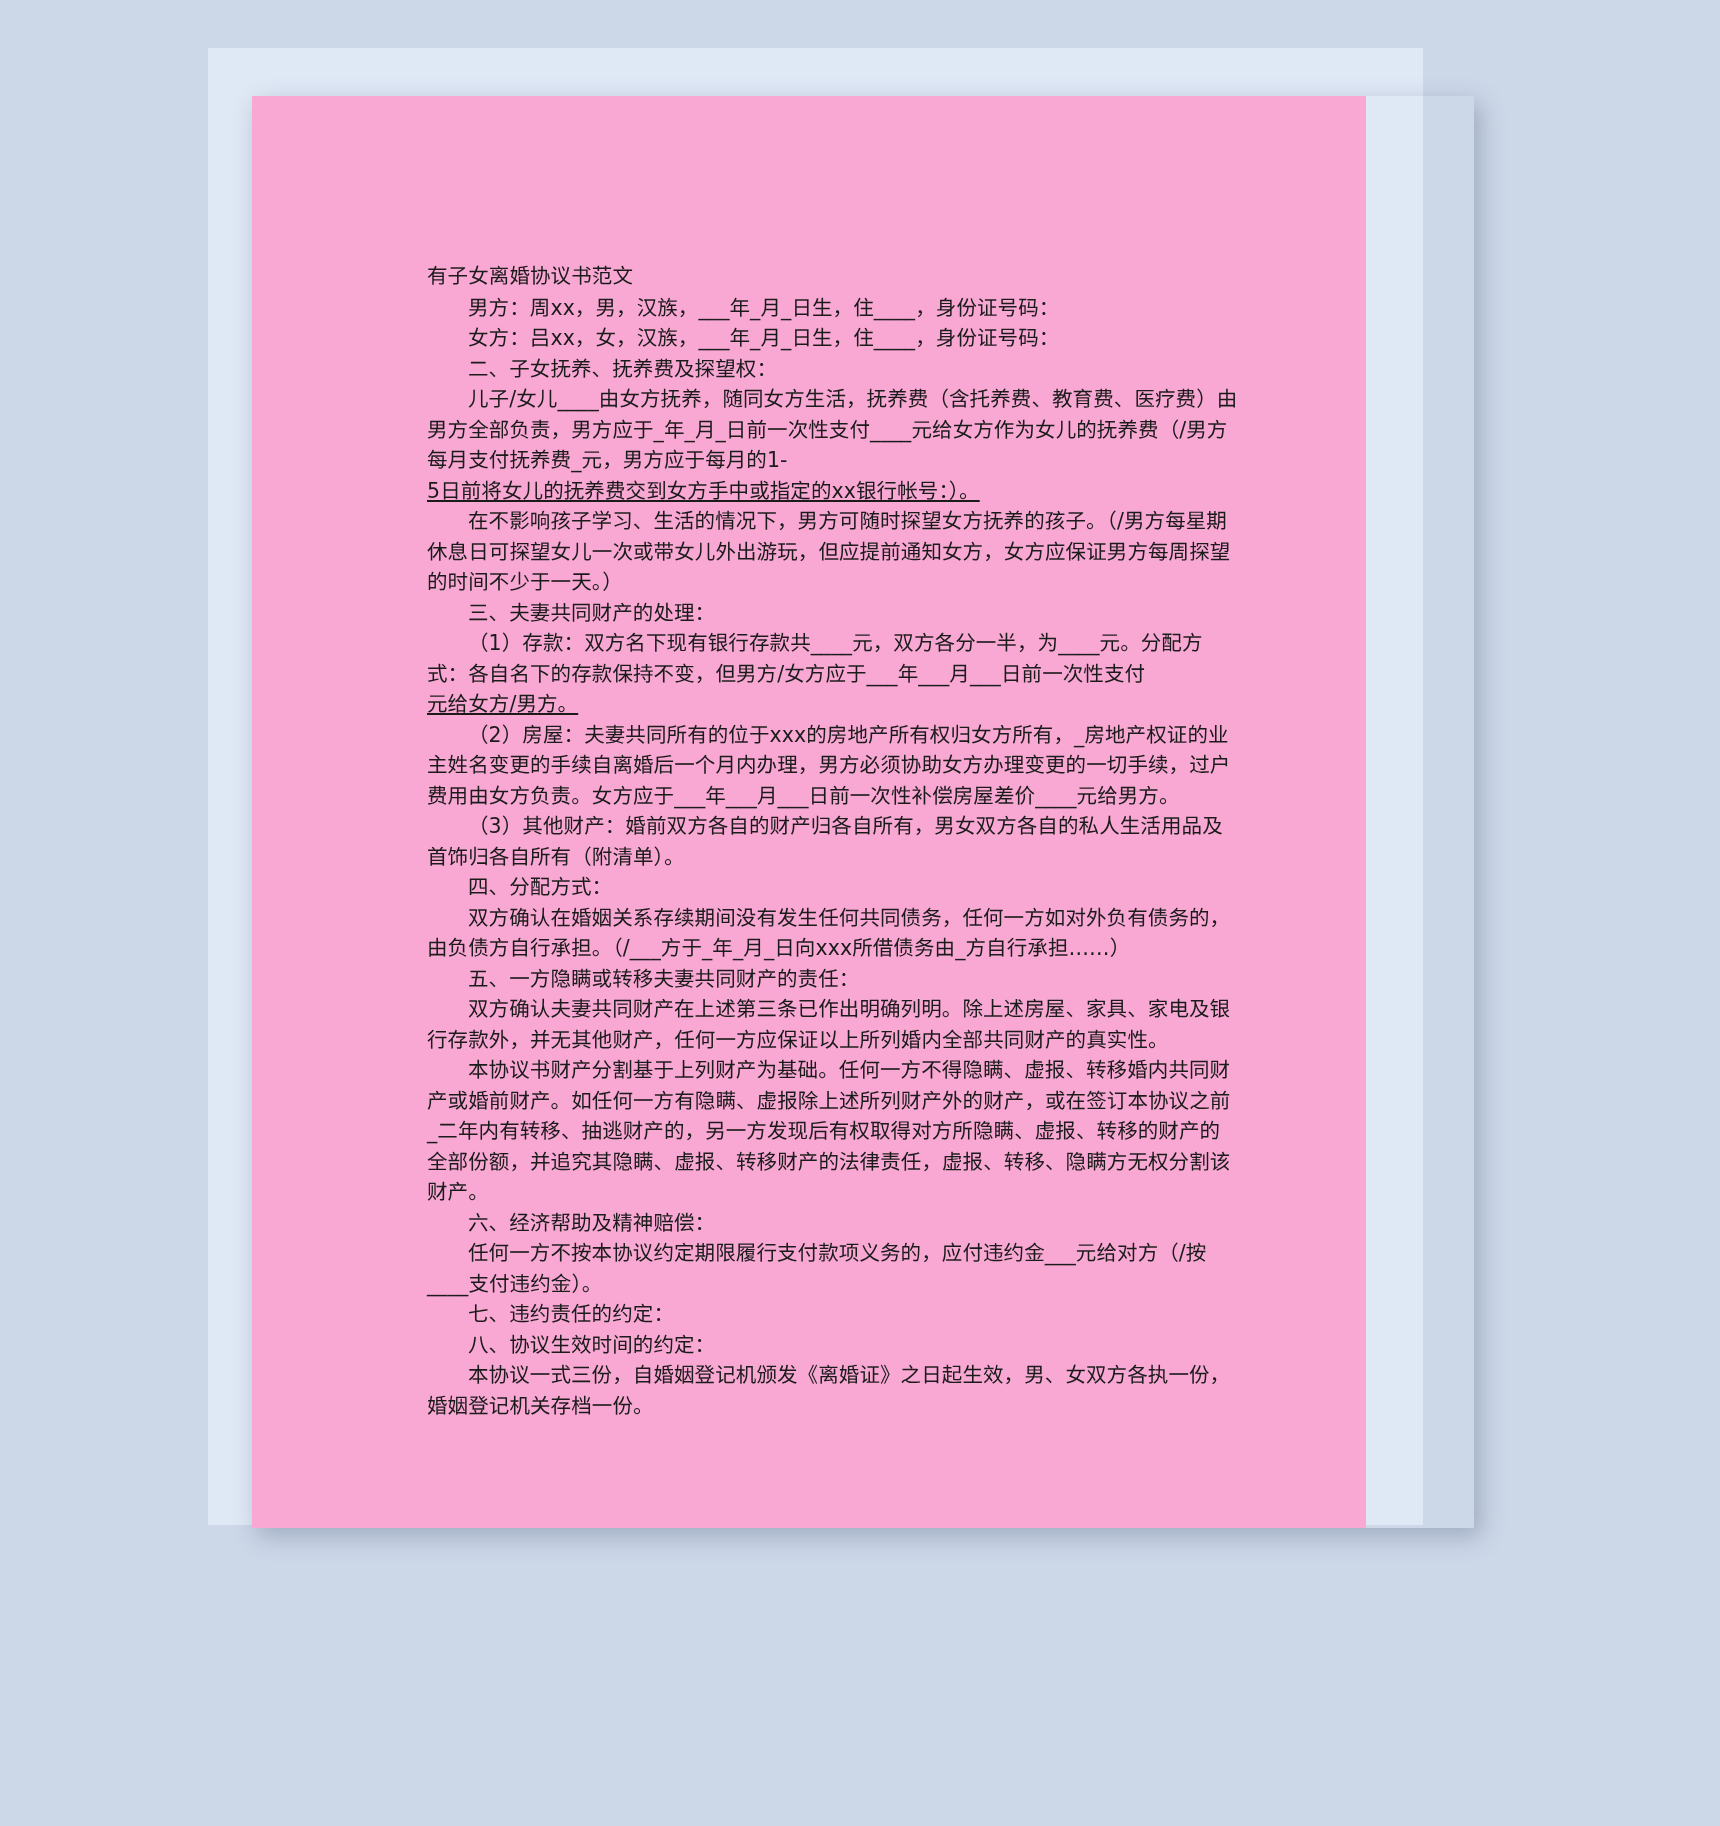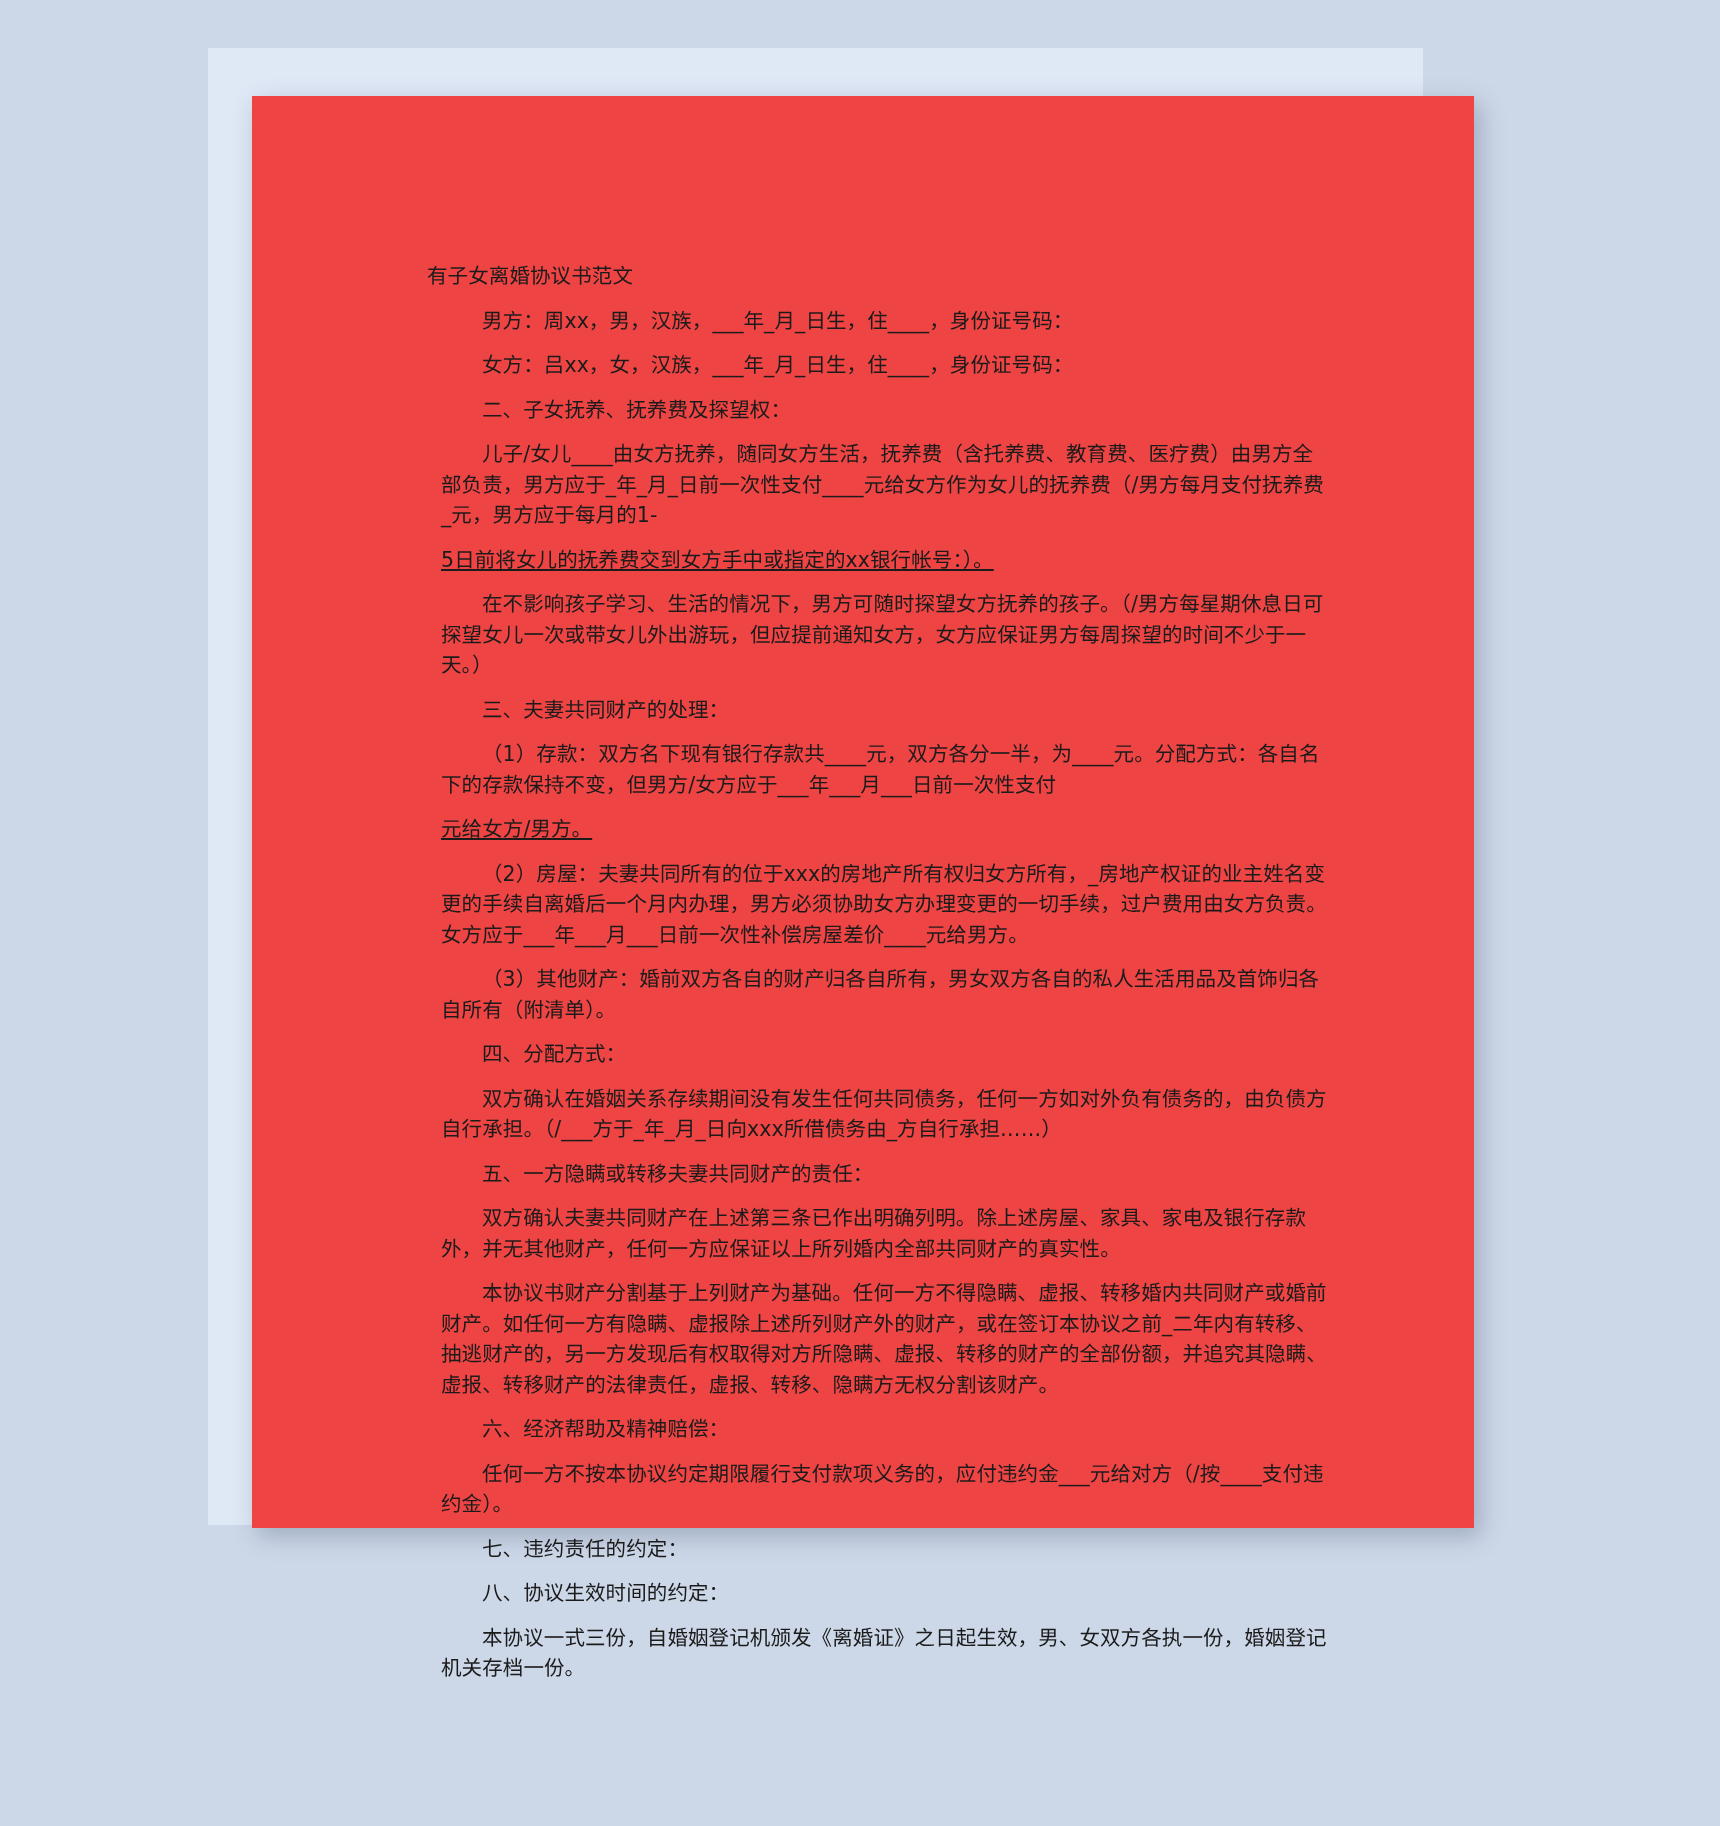--- a/index.html
+++ b/index.html
@@ -35,23 +35,23 @@
     height: 1432px;
     box-shadow: 6px 8px 22px rgba(90, 105, 130, 0.40);
     background: transparent;
   }
 
   
   .page {
     position: absolute;
     left: 252px;
     top: 96px;
-    width: 1222px;
+    width: 1114px;
     height: 1432px;
-    background: #ef4444;
+    background: #f9a8d4;
     box-sizing: border-box;
     padding: 165px 128px 80px 175px;
   }
 
   .doc-body {
     color: #1b1b1b;
     font-size: 20.5px;
     line-height: 30.5px;
     letter-spacing: 0.1px;
     text-align: left;
@@ -59,21 +59,21 @@
 
   .doc-title {
     margin: 0 0 1px 0;
     font-size: 20.5px;
     line-height: 30.5px;
     font-weight: normal;
     color: #1b1b1b;
   }
 
   .para {
-    margin: 14px;
+    margin: 0;
     text-indent: 41px;
   }
 
   .para.noindent {
     text-indent: 0;
     text-decoration: underline;
   }
 
   @media print {
     body { background: #ffffff; }

